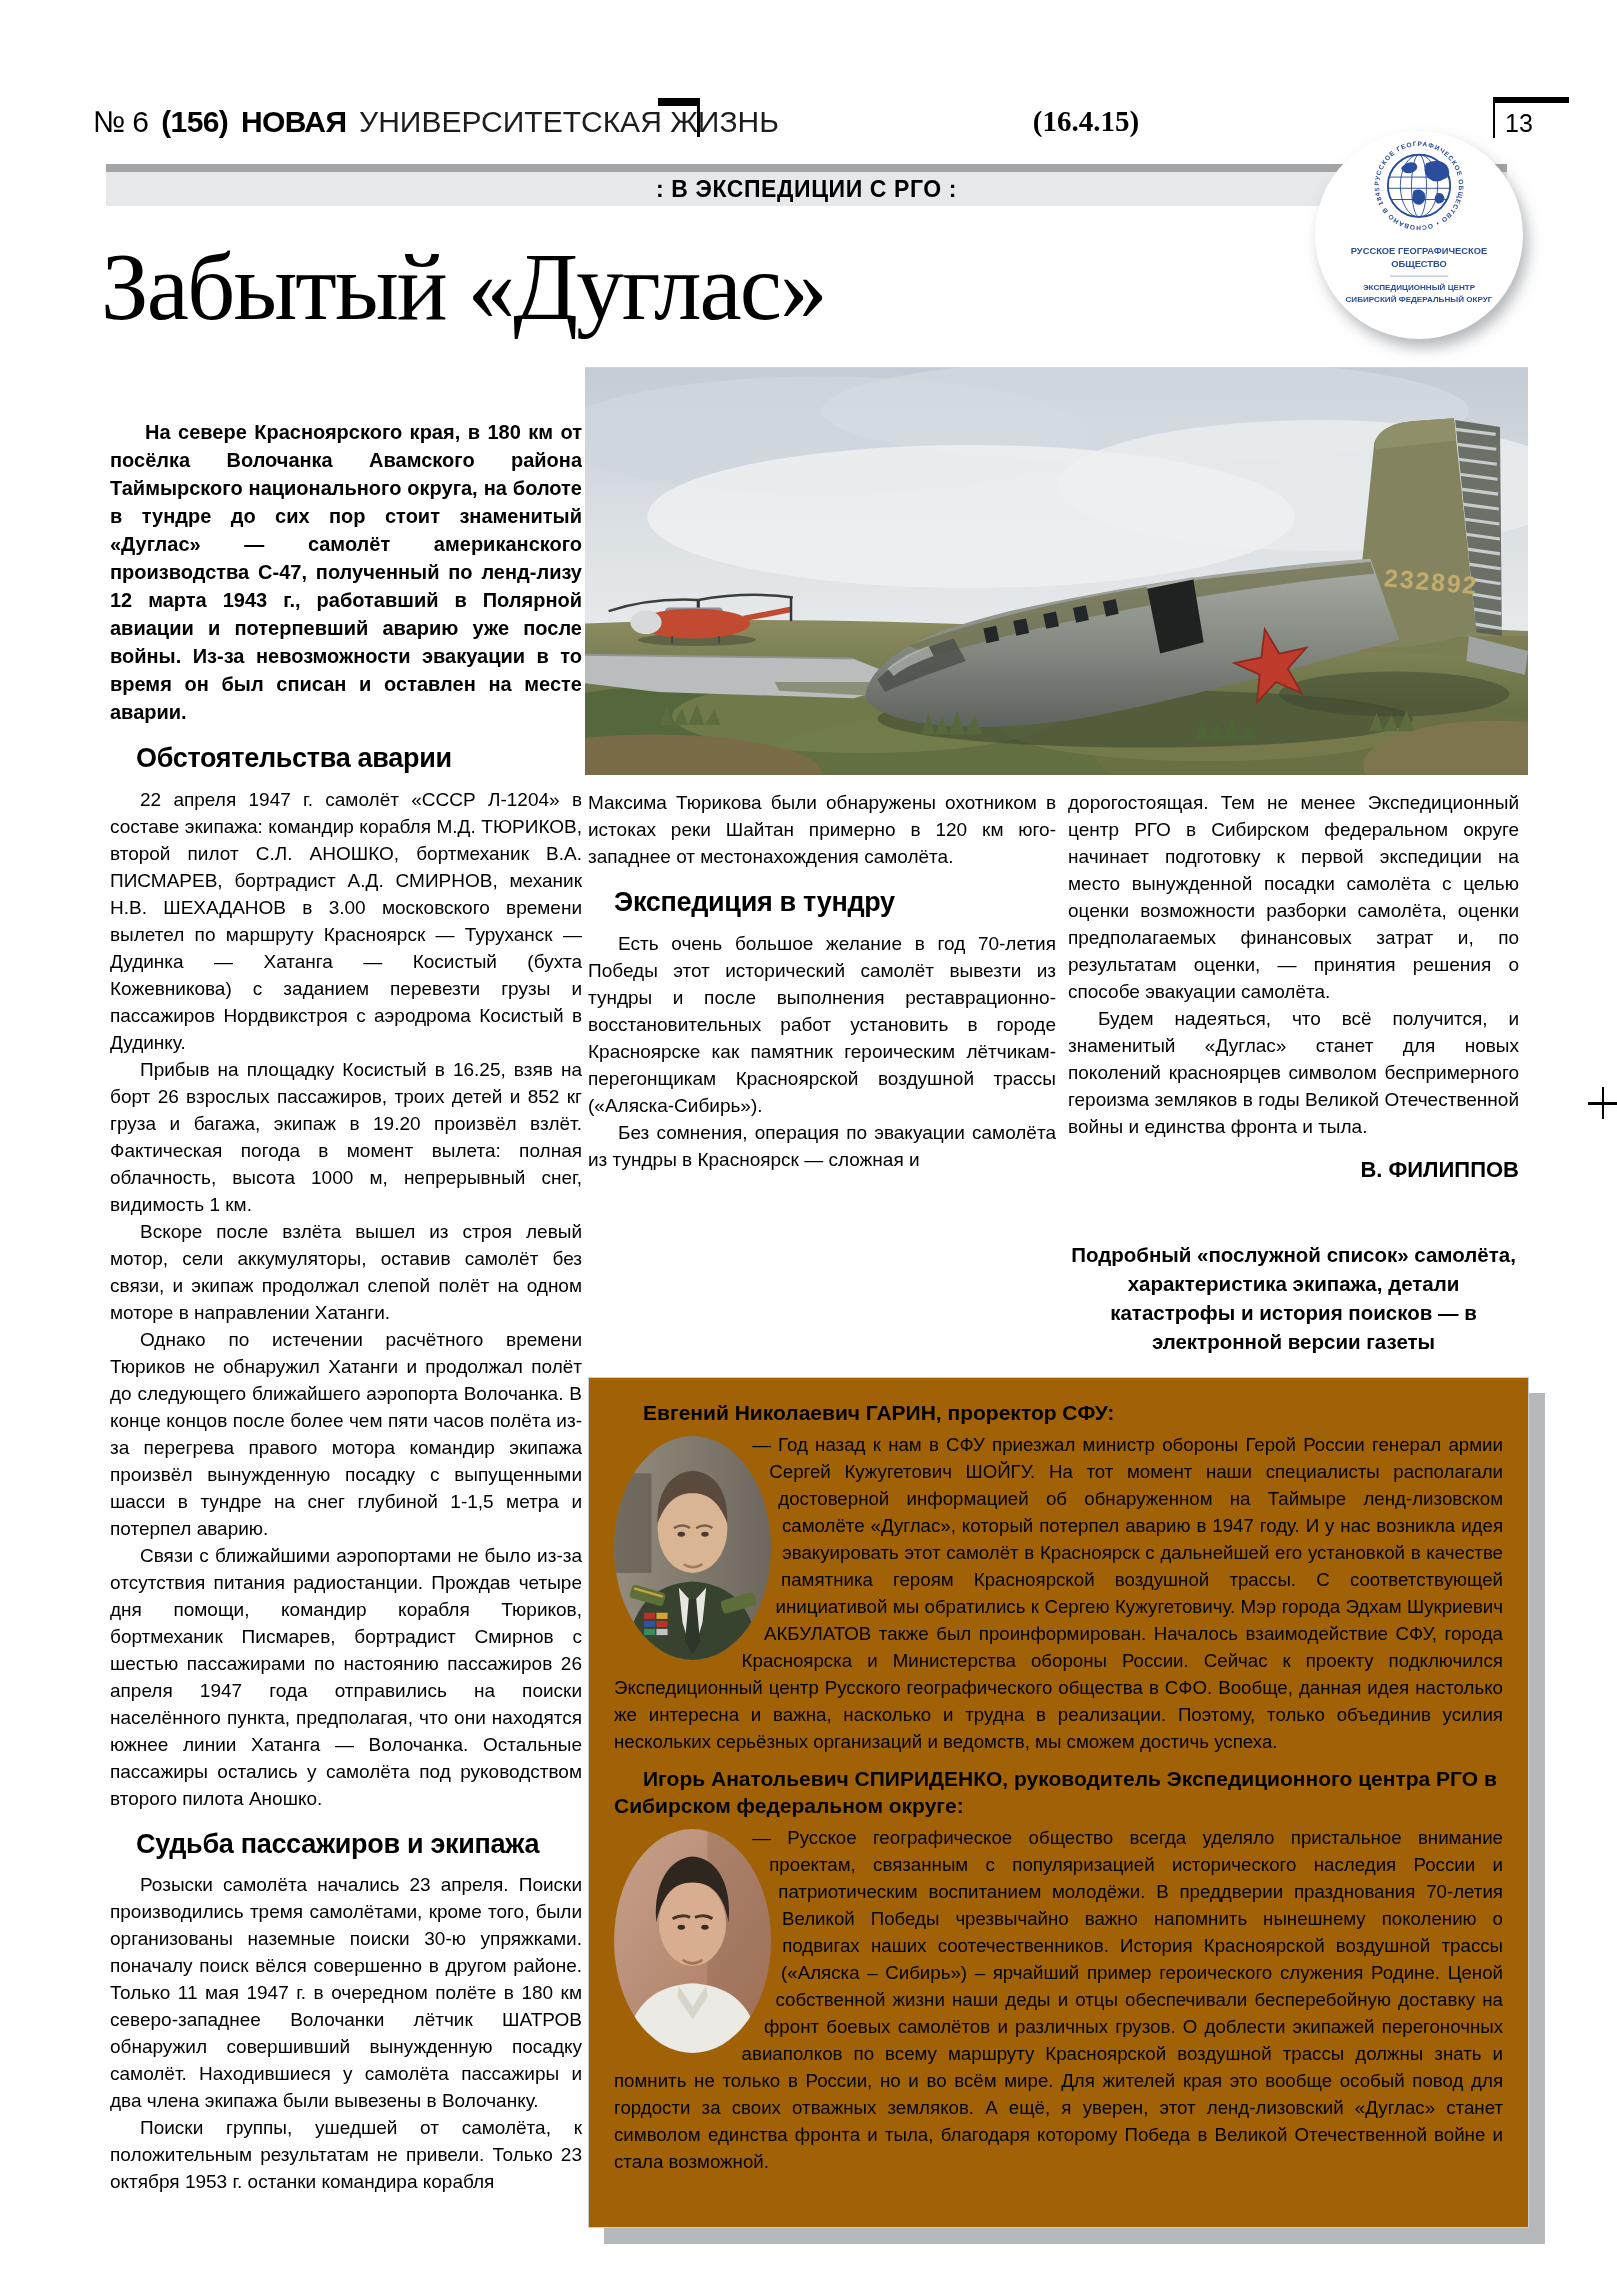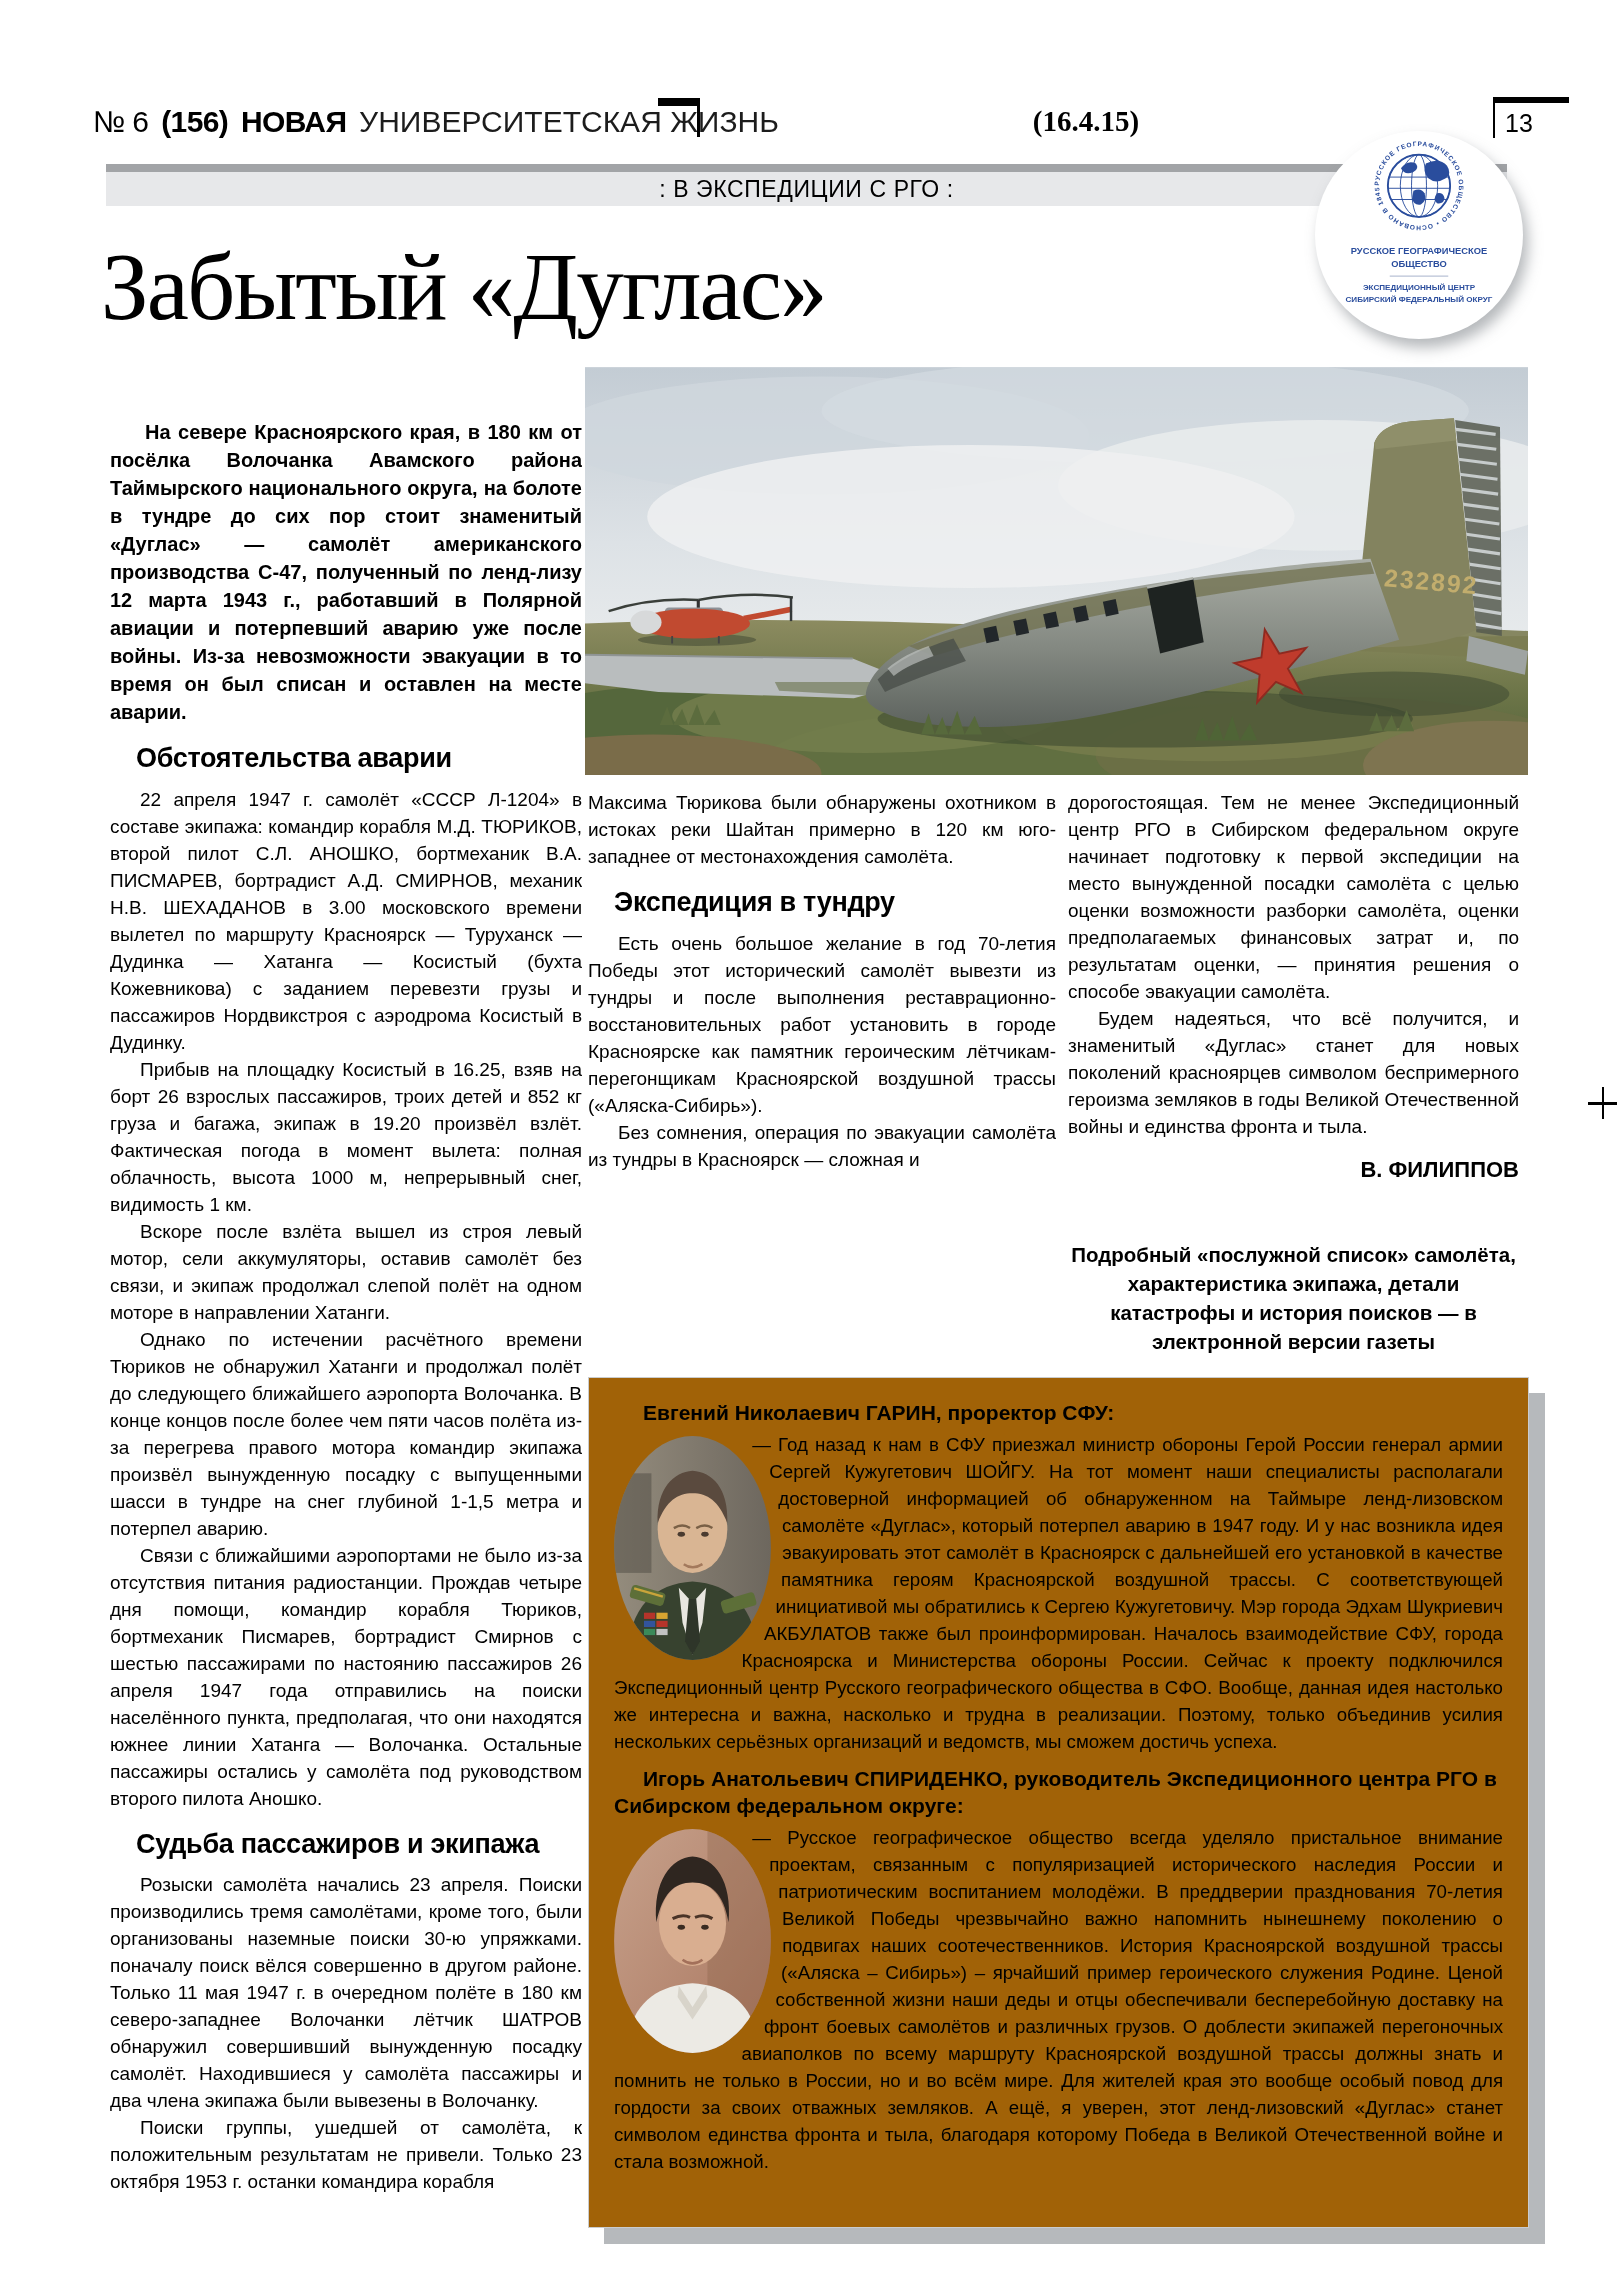--- a/index.html
+++ b/index.html
@@ -14,21 +14,21 @@
   .masthead{left:93px;top:105px;font-size:30px;letter-spacing:-0.6px;white-space:nowrap;}
   .mh-a{font-weight:400;}
   .mh-b{font-weight:700;margin-left:5px;}
   .mh-c{font-weight:400;color:#1c1c1c;margin-left:5px;letter-spacing:0;}
   .cmark-left{left:658px;top:98px;width:39px;height:31px;border-top:8px solid #000;border-right:3.1px solid #000;}
   .issue-date{left:971px;top:105px;width:230px;text-align:center;font-family:"Liberation Serif",serif;font-weight:700;font-size:29px;}
   .pagenum-block{left:1493px;top:97px;width:76px;border-top:6.8px solid #000;border-left:2.5px solid #000;padding:6.2px 0 0 10px;font-size:25px;box-sizing:border-box;}
   
   .topbar{left:106px;top:164px;width:1401px;height:8.7px;background:#a2a4a7;}
   .band{left:106px;top:172px;width:1401px;height:34px;background:#e7e8ea;display:flex;align-items:center;justify-content:center;}
-  .band span{font-weight:400;font-size:23px;letter-spacing:0.6px;}
+  .band span{font-weight:700;font-size:23px;letter-spacing:0.6px;}
   
   .logo{left:1315px;top:131px;width:208px;height:208px;border-radius:50%;background:#fff;
         box-shadow:5px 8.7px 13.7px rgba(110,116,122,.5);z-index:6;}
   
   .title{left:101px;top:232px;margin:0;font-family:"Liberation Serif",serif;font-weight:500;
          font-size:95px;letter-spacing:-1.9px;white-space:nowrap;text-align:center;}
   
   .photo{left:585px;top:367px;width:943px;height:408px;}
   
   .col{text-align:justify;overflow:hidden;}

